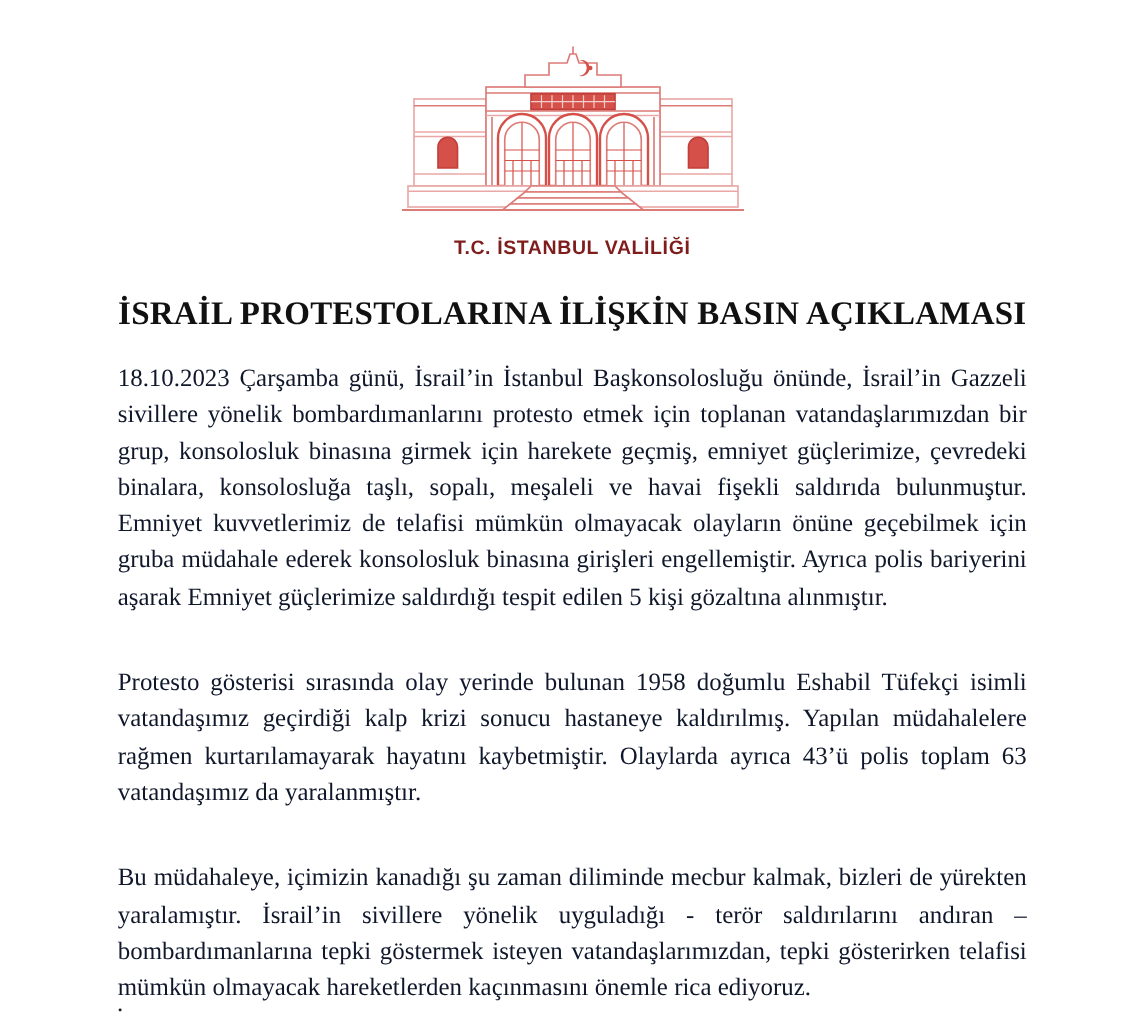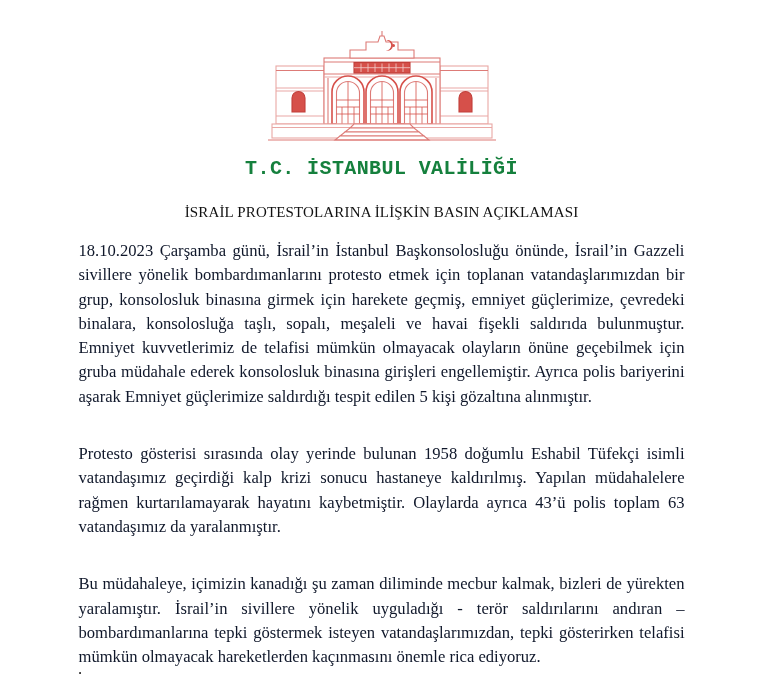--- a/index.html
+++ b/index.html
@@ -24,36 +24,36 @@
     flex-direction: column;
     align-items: center;
   }
   .emblem-svg-wrap {
     width: 240px;
     height: 125px;
     display: block;
   }
   .emblem-caption {
     margin-top: 4px;
-    font-family: Liberation Mono, monospace;
-    font-size: 20px;
+    font-family: Liberation Sans, sans-serif;
+    font-size: 13px;
     font-weight: 600;
     letter-spacing: 0.4px;
-    color: #15803d;
+    color: #7f1d1d;
     white-space: nowrap;
   }
 
   
   .doc-title {
     margin: 0;
     padding-top: 24px;
     text-align: center;
     font-family: "Liberation Serif", "DejaVu Serif", serif;
-    font-weight: normal;
-    font-size: 15px;
+    font-weight: bold;
+    font-size: 22px;
     letter-spacing: 0.15px;
     color: #111111;
   }
 
   
   .doc-body {
     margin: 0 auto;
     width: 606px;
     padding-top: 18px;
   }

